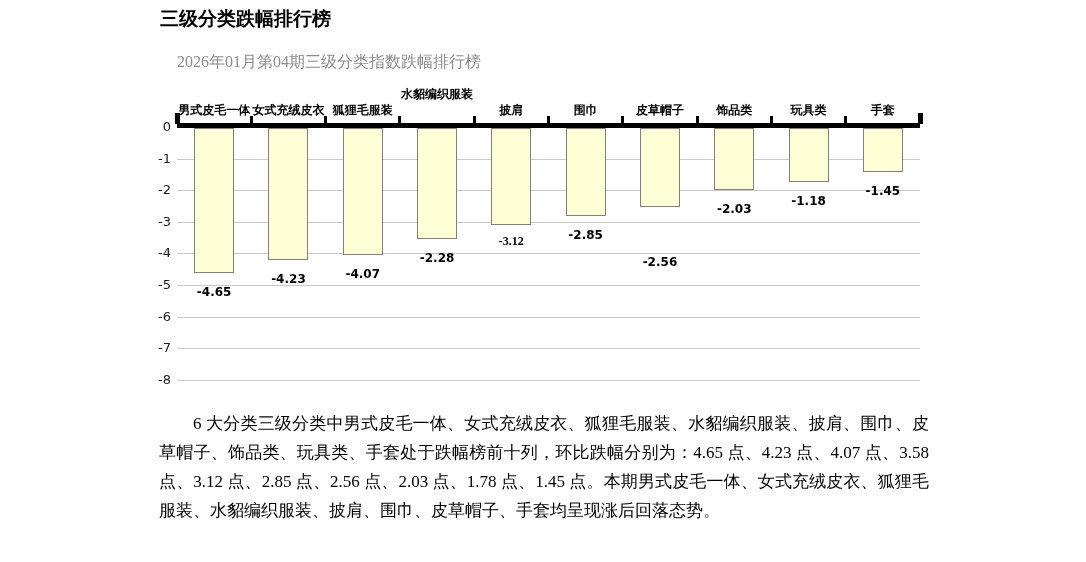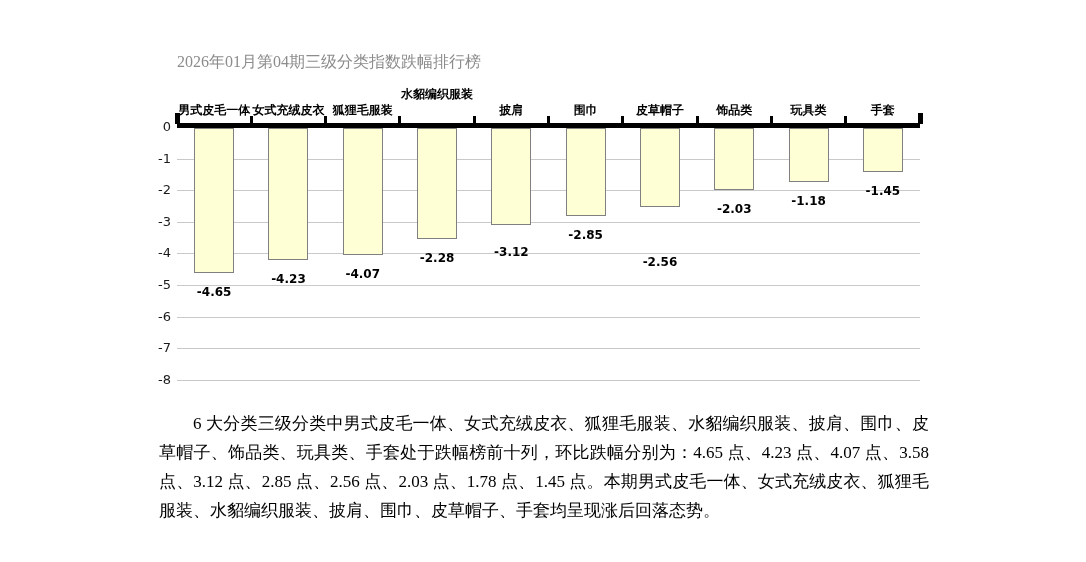--- a/index.html
+++ b/index.html
@@ -82,20 +82,21 @@
     color: #000000;
     text-align: justify;
     text-indent: 2em;
   }
 </style>
 </head>
 <body>
 
 <div class="page">
 
+  <div class="doc-heading">三级分类跌幅排行榜</div>
 
   <div class="chart">
     <div class="chart-title" style="color: rgb(140, 140, 140);">2026年01月第04期三级分类指数跌幅排行榜</div>
     <div>
         <div class="gridline" style="left: 37px; top: 120.6px; width: 743px; background: rgb(201, 201, 201);"></div>
         <div class="gridline" style="left: 37px; top: 152.2px; width: 743px; background: rgb(201, 201, 201);"></div>
         <div class="gridline" style="left: 37px; top: 183.8px; width: 743px; background: rgb(201, 201, 201);"></div>
         <div class="gridline" style="left: 37px; top: 215.4px; width: 743px; background: rgb(201, 201, 201);"></div>
         <div class="gridline" style="left: 37px; top: 247px; width: 743px; background: rgb(201, 201, 201);"></div>
         <div class="gridline" style="left: 37px; top: 278.6px; width: 743px; background: rgb(201, 201, 201);"></div>
@@ -129,21 +130,21 @@
         <div class="bar" style="left: 128.45px; top: 90px; width: 40px; height: 131.668px; background: rgb(255, 255, 213); border-color: rgb(128, 128, 128);"></div>
         <div class="val-label" style="left: 118.45px; top: 233.668px;">-4.23</div>
         <div class="cat-label" style="left: 185.6px; top: 65px; width: 74.3px;">狐狸毛服装</div>
         <div class="bar" style="left: 202.75px; top: 90px; width: 40px; height: 126.612px; background: rgb(255, 255, 213); border-color: rgb(128, 128, 128);"></div>
         <div class="val-label" style="left: 192.75px; top: 228.612px;">-4.07</div>
         <div class="cat-label" style="left: 259.9px; top: 49px; width: 74.3px;">水貂编织服装</div>
         <div class="bar" style="left: 277.05px; top: 90px; width: 40px; height: 111.128px; background: rgb(255, 255, 213); border-color: rgb(128, 128, 128);"></div>
         <div class="val-label" style="left: 267.05px; top: 213.128px;">-2.28</div>
         <div class="cat-label" style="left: 334.2px; top: 65px; width: 74.3px;">披肩</div>
         <div class="bar" style="left: 351.35px; top: 90px; width: 40px; height: 96.592px; background: rgb(255, 255, 213); border-color: rgb(128, 128, 128);"></div>
-        <div class="val-label" style="left: 341.35px; top: 207px;">-3.12</div>
+        <div class="val-label" style="left: 341.35px; top: 196px; font-family: Liberation Serif, serif;">-3.12</div>
         <div class="cat-label" style="left: 408.5px; top: 65px; width: 74.3px;">围巾</div>
         <div class="bar" style="left: 425.65px; top: 90px; width: 40px; height: 88.06px; background: rgb(255, 255, 213); border-color: rgb(128, 128, 128);"></div>
         <div class="val-label" style="left: 415.65px; top: 190.06px;">-2.85</div>
         <div class="cat-label" style="left: 482.8px; top: 65px; width: 74.3px;">皮草帽子</div>
         <div class="bar" style="left: 499.95px; top: 90px; width: 40px; height: 78.896px; background: rgb(255, 255, 213); border-color: rgb(128, 128, 128);"></div>
         <div class="val-label" style="left: 489.95px; top: 180.896px; margin-top: 36px;">-2.56</div>
         <div class="cat-label" style="left: 557.1px; top: 65px; width: 74.3px;">饰品类</div>
         <div class="bar" style="left: 574.25px; top: 90px; width: 40px; height: 62.148px; background: rgb(255, 255, 213); border-color: rgb(128, 128, 128);"></div>
         <div class="val-label" style="left: 564.25px; top: 164.148px;">-2.03</div>
         <div class="cat-label" style="left: 631.4px; top: 65px; width: 74.3px;">玩具类</div>

